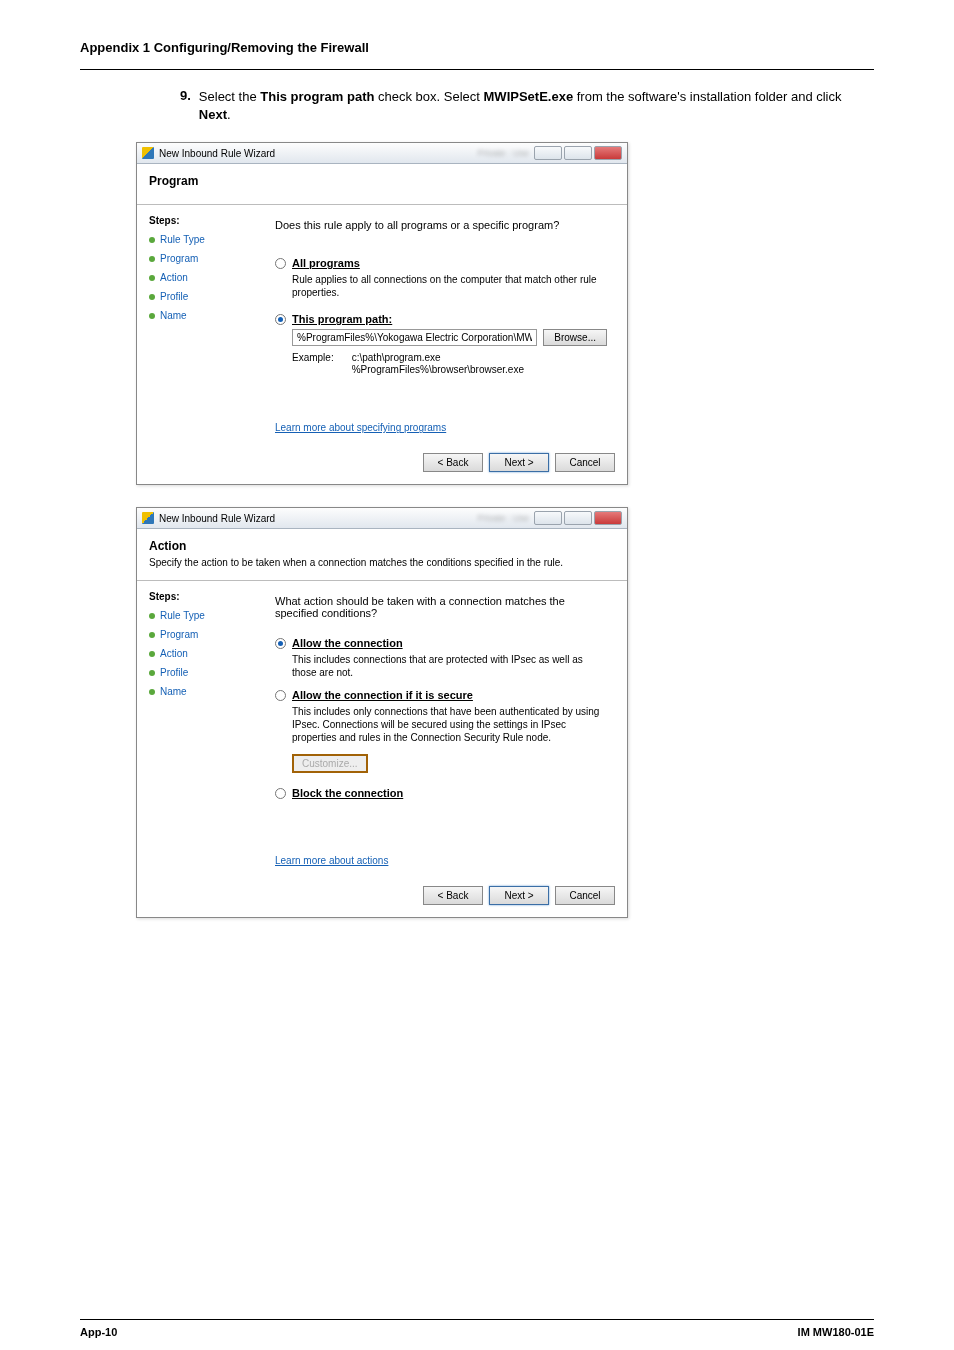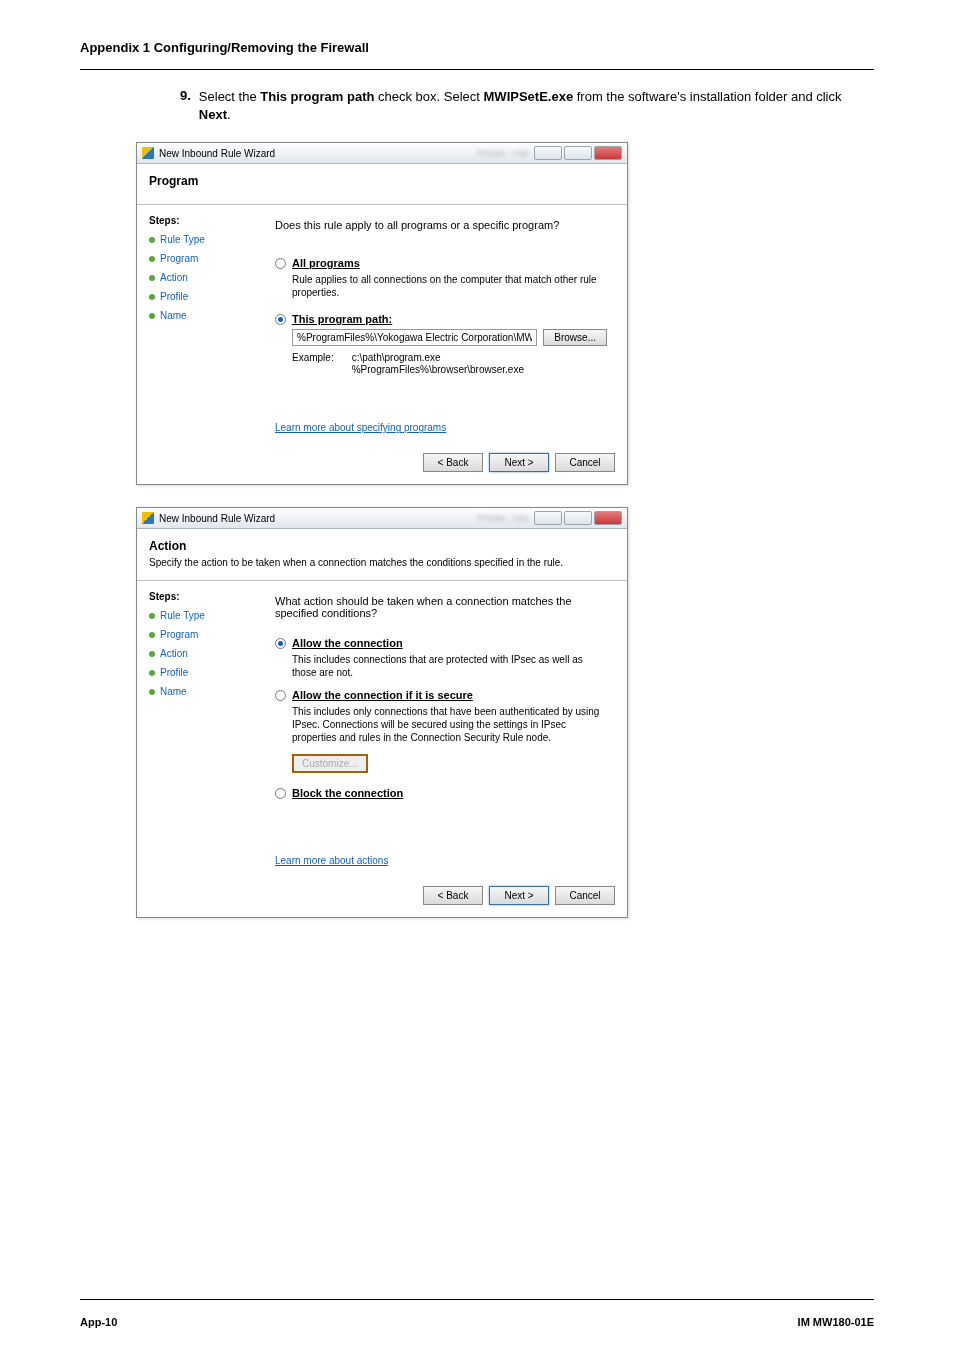--- a/index.html
+++ b/index.html
@@ -37,21 +37,21 @@
   .path-input { flex:1; border:1px solid #999; padding:2px 4px; font-size:10px; background:#fff; font-family:Arial; }
   .browse-btn { border:1px solid #888; background:linear-gradient(to bottom,#f6f6f6,#dadada); padding:2px 10px; font-size:10px; }
   .example { margin-left: 17px; font-size: 10px; display:flex; gap:18px; }
   .example .ex-paths { line-height:1.2; }
   .learn-link { color:#1560b5; text-decoration:underline; font-size:10px; margin-top:46px; display:block; }
   .learn-link.short-gap { margin-top: 26px; }
   .cust-btn { border:2px solid #a16207; background:#eee; color:#aaa; font-size:10px; padding:2px 8px; margin:6px 0 6px 17px; display:inline-block; }
   .wizard-footer { display:flex; justify-content:flex-end; gap:6px; padding:10px 12px 12px 12px; }
   .wf-btn { border:1px solid #888; background:linear-gradient(to bottom,#f6f6f6,#dadada); padding:3px 0; font-size:10px; min-width:60px; text-align:center; }
   .wf-btn.primary { border-color:#3b6ea5; box-shadow: 0 0 2px #6fa1d6; }
-  .page-footer { display:flex; justify-content:space-between; border-top: 1px solid #000; margin: 0 80px; padding-top: 16px; font-size: 11px; font-weight: bold; position:absolute; bottom:22px; left:0; right:0; }
+  .page-footer { display:flex; justify-content:space-between; border-top: 1px solid #000; margin: 0 80px; padding-top: 6px; font-size: 11px; font-weight: bold; position:absolute; bottom:12px; left:0; right:0; }
   .body-wz2 .content-col { padding-top: 14px; }
   .hide-blur { filter: blur(2px); opacity:.3; font-size:9px; margin-left:4px;}
 </style>
 </head>
 <body>
 
 <div class="page">
   <div class="section-title">Appendix 1  Configuring/Removing the Firewall</div>
 
   <div class="step-block">
@@ -170,21 +170,21 @@
         <div class="step-item">
             <span class="bullet"></span>
             <span>Profile</span>
           </div>
         <div class="step-item">
             <span class="bullet"></span>
             <span>Name</span>
           </div>
       </div>
       <div class="content-col">
-        <div class="lead" style="margin-bottom:18px;">What action should be taken when a connection matches the specified conditions?</div>
+        <div class="lead" style="margin-bottom:18px;">What action should be taken with a connection matches the specified conditions?</div>
 
         <div class="opt-row">
           <span class="radio sel"></span>
           <span class="opt-title">Allow the connection</span>
         </div>
         <div class="opt-desc" style="margin-bottom:10px;">This includes connections that are protected with IPsec as well as those are not.</div>
 
         <div class="opt-row">
           <span class="radio"></span>
           <span class="opt-title">Allow the connection if it is secure</span>

